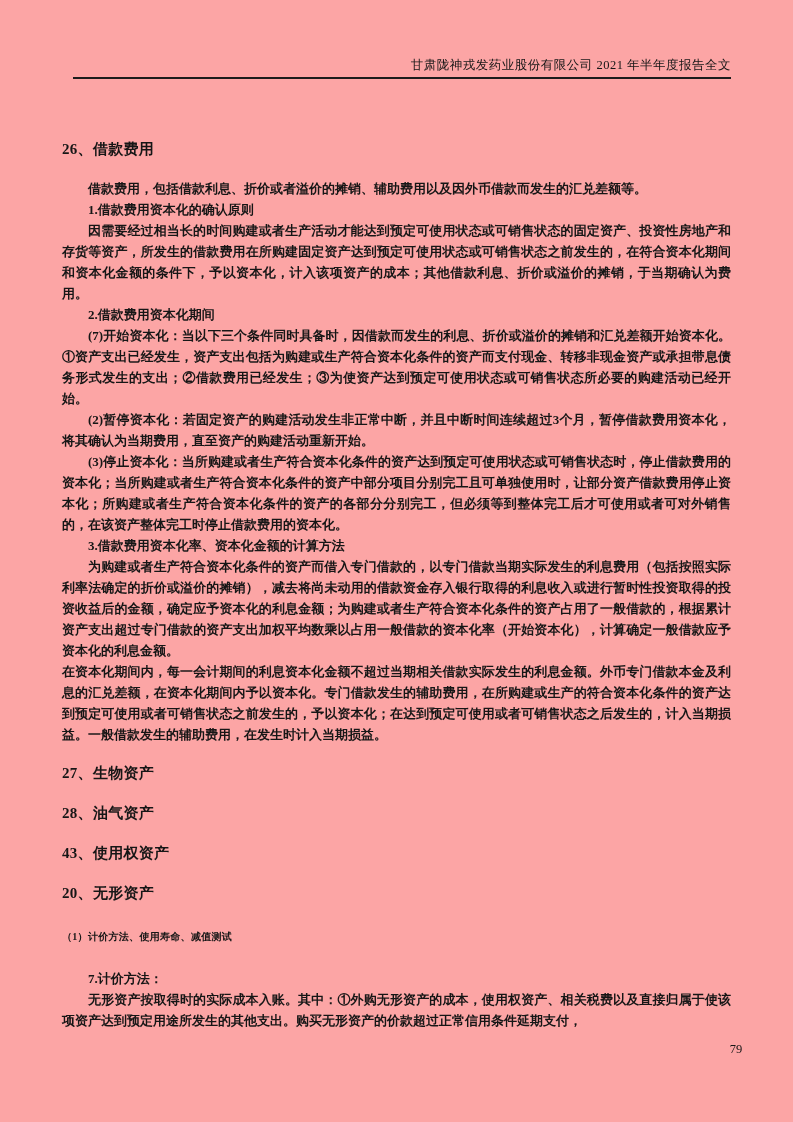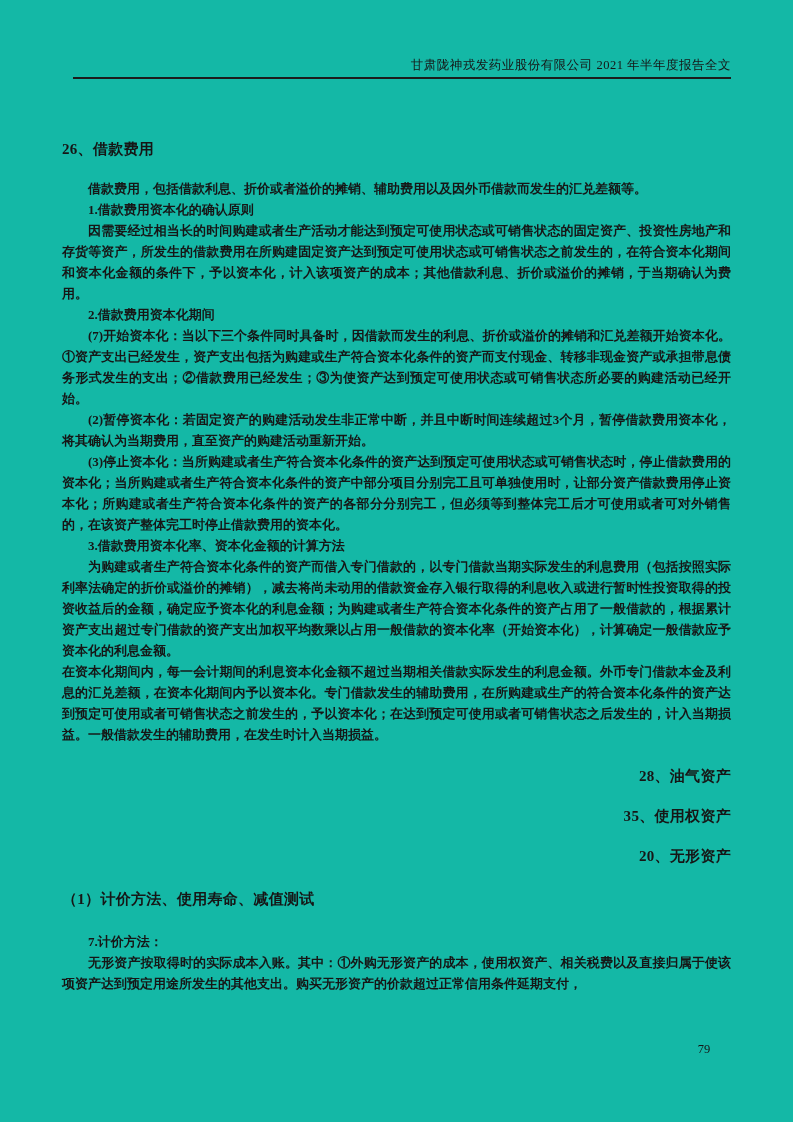--- a/index.html
+++ b/index.html
@@ -4,21 +4,21 @@
 <style>
   html, body {
     margin: 0;
     padding: 0;
     background: #ffffff;
   }
   .page {
     position: relative;
     width: 793px;
     height: 1122px;
-    background: #14b8a6;
+    background: #fca5a5;
     overflow: hidden;
     font-family: "Liberation Serif", "DejaVu Serif", serif;
     color: #161616;
   }
   
   .page-header {
     position: absolute;
     left: 73px;
     width: 658px;
     top: 57px;
@@ -51,32 +51,32 @@
     margin: 0;
     font-size: 15px;
     line-height: 17px;
     font-weight: bold;
     letter-spacing: 0.3px;
   }
   .sec-heading.first {
     margin-bottom: 20px;
   }
   .sec-heading.gap-a { margin-top: 20px; }
-  .sec-heading.gap-b { margin-top: 23px; text-align: right; }
+  .sec-heading.gap-b { margin-top: 23px; }
   .sub-heading {
     margin: 26px 0 23px 0;
-    font-size: 15px;
+    font-size: 10px;
     line-height: 17px;
     font-weight: bold;
     letter-spacing: 0.3px;
   }
   
   .page-number {
     position: absolute;
-    left: 684px;
+    left: 716px;
     top: 1042px;
     width: 40px;
     text-align: center;
     font-size: 12.5px;
     line-height: 15px;
   }
 </style>
 </head>
 <body>
 
@@ -94,22 +94,23 @@
     <p class="ind">1.借款费用资本化的确认原则</p>
     <p class="ind">因需要经过相当长的时间购建或者生产活动才能达到预定可使用状态或可销售状态的固定资产、投资性房地产和存货等资产，所发生的借款费用在所购建固定资产达到预定可使用状态或可销售状态之前发生的，在符合资本化期间和资本化金额的条件下，予以资本化，计入该项资产的成本；其他借款利息、折价或溢价的摊销，于当期确认为费用。</p>
     <p class="ind">2.借款费用资本化期间</p>
     <p class="ind">(7)开始资本化：当以下三个条件同时具备时，因借款而发生的利息、折价或溢价的摊销和汇兑差额开始资本化。①资产支出已经发生，资产支出包括为购建或生产符合资本化条件的资产而支付现金、转移非现金资产或承担带息债务形式发生的支出；②借款费用已经发生；③为使资产达到预定可使用状态或可销售状态所必要的购建活动已经开始。</p>
     <p class="ind">(2)暂停资本化：若固定资产的购建活动发生非正常中断，并且中断时间连续超过3个月，暂停借款费用资本化，将其确认为当期费用，直至资产的购建活动重新开始。</p>
     <p class="ind">(3)停止资本化：当所购建或者生产符合资本化条件的资产达到预定可使用状态或可销售状态时，停止借款费用的资本化；当所购建或者生产符合资本化条件的资产中部分项目分别完工且可单独使用时，让部分资产借款费用停止资本化；所购建或者生产符合资本化条件的资产的各部分分别完工，但必须等到整体完工后才可使用或者可对外销售的，在该资产整体完工时停止借款费用的资本化。</p>
     <p class="ind">3.借款费用资本化率、资本化金额的计算方法</p>
     <p class="ind">为购建或者生产符合资本化条件的资产而借入专门借款的，以专门借款当期实际发生的利息费用（包括按照实际利率法确定的折价或溢价的摊销），减去将尚未动用的借款资金存入银行取得的利息收入或进行暂时性投资取得的投资收益后的金额，确定应予资本化的利息金额；为购建或者生产符合资本化条件的资产占用了一般借款的，根据累计资产支出超过专门借款的资产支出加权平均数乘以占用一般借款的资本化率（开始资本化），计算确定一般借款应予资本化的利息金额。</p>
     <p>在资本化期间内，每一会计期间的利息资本化金额不超过当期相关借款实际发生的利息金额。外币专门借款本金及利息的汇兑差额，在资本化期间内予以资本化。专门借款发生的辅助费用，在所购建或生产的符合资本化条件的资产达到预定可使用或者可销售状态之前发生的，予以资本化；在达到预定可使用或者可销售状态之后发生的，计入当期损益。一般借款发生的辅助费用，在发生时计入当期损益。</p>
 
+    <h2 class="sec-heading gap-a">27、生物资产</h2>
     <h2 class="sec-heading gap-b">28、油气资产</h2>
-    <h2 class="sec-heading gap-b">35、使用权资产</h2>
+    <h2 class="sec-heading gap-b">43、使用权资产</h2>
     <h2 class="sec-heading gap-b">20、无形资产</h2>
 
     <h3 class="sub-heading">（1）计价方法、使用寿命、减值测试</h3>
 
     <p class="ind">7.计价方法：</p>
     <p class="ind">无形资产按取得时的实际成本入账。其中：①外购无形资产的成本，使用权资产、相关税费以及直接归属于使该项资产达到预定用途所发生的其他支出。购买无形资产的价款超过正常信用条件延期支付，</p>
 
   </div>
 
   <div class="page-number">79</div>

